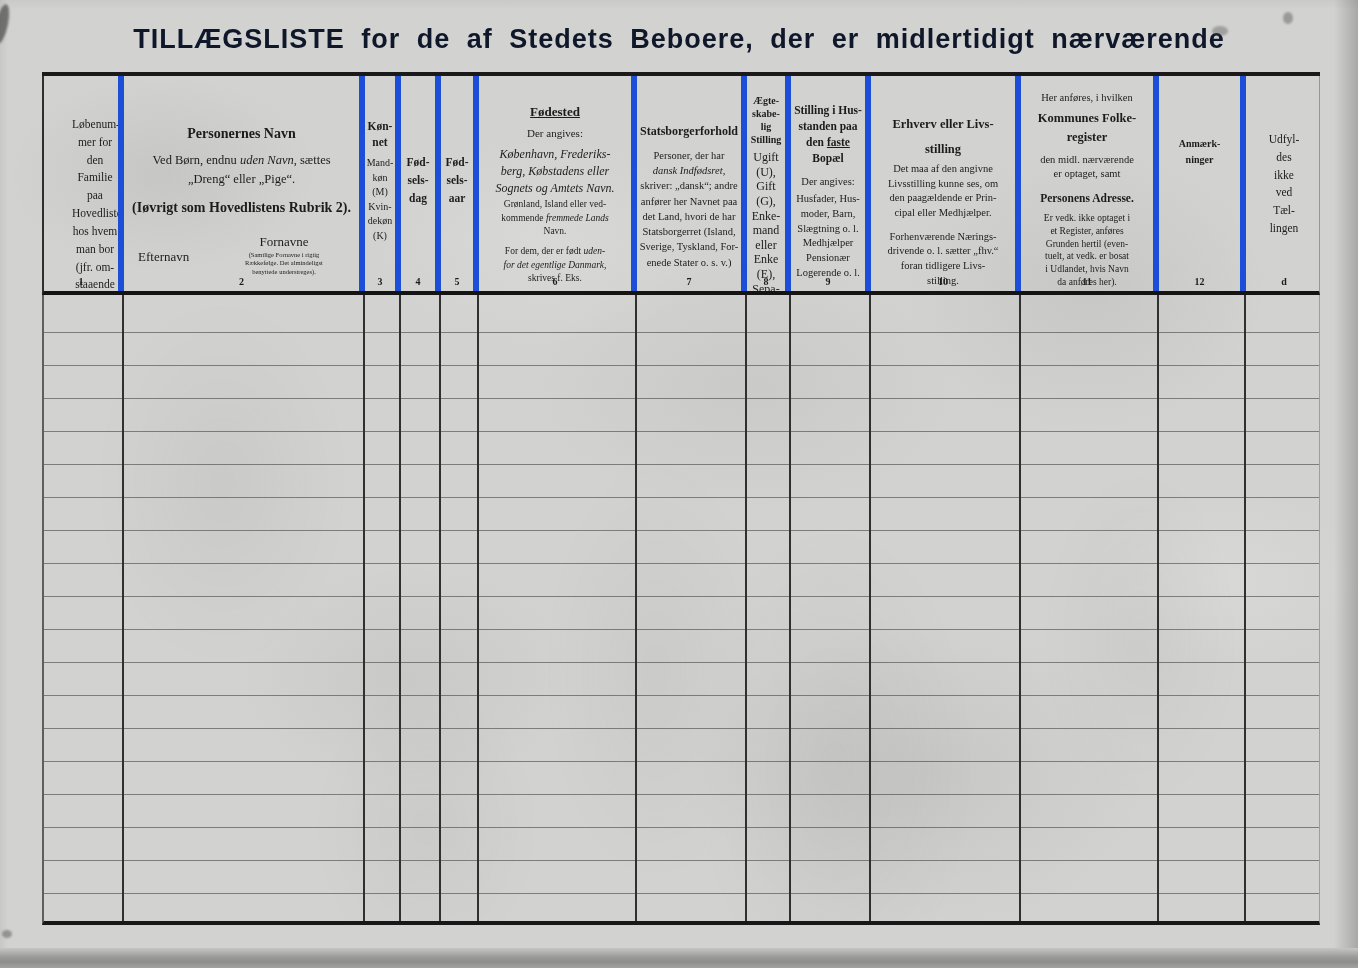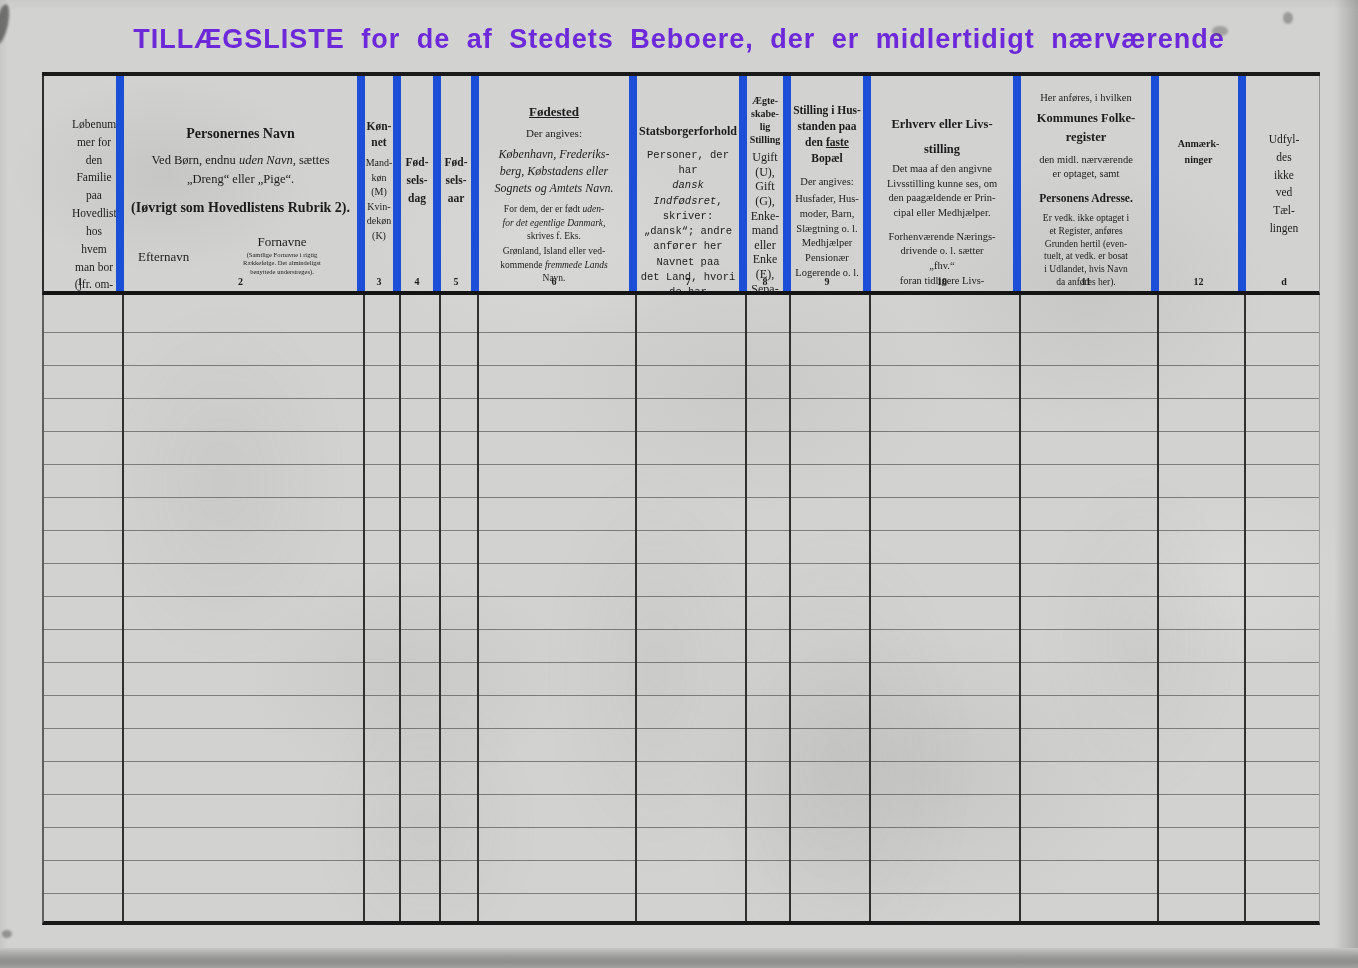--- a/index.html
+++ b/index.html
@@ -34,36 +34,36 @@
   }
   .artifact{ position:absolute; pointer-events:none; filter:blur(1.2px); border-radius:50%; }
   .art-tl{ left:-4px; top:4px; width:12px; height:40px; background:rgba(35,35,33,.55); transform:rotate(12deg); }
   .art-tr1{ left:1212px; top:26px; width:16px; height:10px; background:rgba(70,70,68,.35); }
   .art-tr2{ left:1283px; top:12px; width:10px; height:12px; background:rgba(70,70,68,.40); }
   .art-bl{ left:2px; top:930px; width:10px; height:8px; background:rgba(70,70,68,.45); }
 
   .title{
     position:absolute; top:24px; left:0; width:100%; text-align:center;
     font-family:"Liberation Sans", sans-serif; font-weight:bold;
-    font-size:27px; letter-spacing:1px; word-spacing:8px; color:#6d28d9;
+    font-size:27px; letter-spacing:1px; word-spacing:8px; color:#0f172a;
   }
 
   .census-table{
     position:absolute; left:42px; top:72px; width:1278px; height:853px;
     border-top:4px solid #1a1a1a;
   }
   .thead{
     display:grid; height:219px;
     grid-template-columns:80px 241px 36px 40px 38px 158px 110px 44px 80px 150px 138px 87px 76px;
     border-bottom:4px solid #141414;
     border-left:2px solid #2e2e2c;
     border-right:1px solid rgba(40,40,38,.35);
   }
   .hcell{
-    position:relative; border-right:8px solid #1d4ed8; text-align:center; overflow:hidden;
+    position:relative; border-right:6px solid #1d4ed8; text-align:center; overflow:hidden;
   }
   .hcell:last-child{ border-right:none; }
   .pre{ white-space:pre-line; }
   .it{ font-style:italic;text-align:center; }
   .un{ text-decoration:underline; }
   .colnum{
     position:absolute; bottom:4px; left:0; width:100%; text-align:center;
     font-size:10px; font-weight:bold;
   }
   
@@ -77,21 +77,21 @@
   .c2-fornavne-label{ font-size:13px; }
   .c2-fornavne-note{ font-size:6.5px; line-height:1.35; margin-top:1px; }
   .c3-head{ margin-top:42px; font-size:11.5px; font-weight:bold; line-height:1.4; }
   .c3-text{ margin-top:6px; font-size:10px; line-height:1.45; }
   .c45-head{ padding-top:78px; font-size:11.5px; font-weight:bold; line-height:1.55; }
   .c6-head{ margin-top:28px; font-size:13px; font-weight:bold;text-decoration:underline; }
   .c6-sub{ margin-top:7px; font-size:11px; }
   .c6-places{ margin-top:7px; font-size:12px; font-style:italic; line-height:1.4; }
   .c6-born{ margin-top:7px; font-size:9.5px; line-height:1.4; padding:0 3px; }
   .c7-head{ margin-top:48px; font-size:12px; font-weight:bold; }
-  .c7-body{ margin-top:9px; font-size:10.5px; line-height:1.45; padding:0 2px;font-family:Liberation Mono, monospace; }
+  .c7-body{ margin-top:9px; font-size:10.5px; line-height:1.45; padding:0 2px; }
   .c8-head{ margin-top:18px; font-size:10px; font-weight:bold; line-height:1.3; }
   .c8-text{ margin-top:4px; font-size:12px; line-height:1.22; }
   .c9-head{ margin-top:26px; font-size:11.5px; font-weight:bold; line-height:1.4; }
   .c9-sub{ margin-top:10px; font-size:10.5px; }
   .c9-text{ margin-top:5px; font-size:10.5px; line-height:1.4; }
   .c10-head{ margin-top:36px; font-size:12.5px; font-weight:bold; line-height:2.0; }
   .c10-p1{ font-size:10.5px; line-height:1.4; padding:0 4px; }
   .c10-p2{ margin-top:9px; font-size:10.5px; line-height:1.4; padding:0 16px; }
   .c11-intro{ margin-top:16px; font-size:10.5px; }
   .c11-head{ margin-top:6px; font-size:12.5px; font-weight:bold; line-height:1.5; }
@@ -195,26 +195,26 @@
 aar</div>
         <div class="colnum">5</div>
       </div>
 
       <div class="hcell">
         <div class="c6-head">Fødested</div>
         <div class="c6-sub">Der angives:</div>
         <div class="c6-places pre">København, Frederiks-
 berg, Købstadens eller
 Sognets og Amtets Navn.</div>
+        <div class="c6-born pre" style="margin-top:2px"><span>Grønland, Island eller ved-
+kommende </span><span class="it">fremmede Lands</span><span>
+Navn.</span></div>
         <div class="c6-born pre"><span>For dem, der er født </span><span class="it">uden-
 for det egentlige Danmark,</span><span>
 skrives f. Eks.</span></div>
-        <div class="c6-born pre" style="margin-top:2px"><span>Grønland, Island eller ved-
-kommende </span><span class="it">fremmede Lands</span><span>
-Navn.</span></div>
         <div class="colnum">6</div>
       </div>
 
       <div class="hcell">
         <div class="c7-head">Statsborgerforhold</div>
         <div class="c7-body pre"><span>Personer, der har
 </span><span class="it">dansk Indfødsret</span><span>,
 skriver: „dansk“; andre
 anfører her Navnet paa
 det Land, hvori de har

